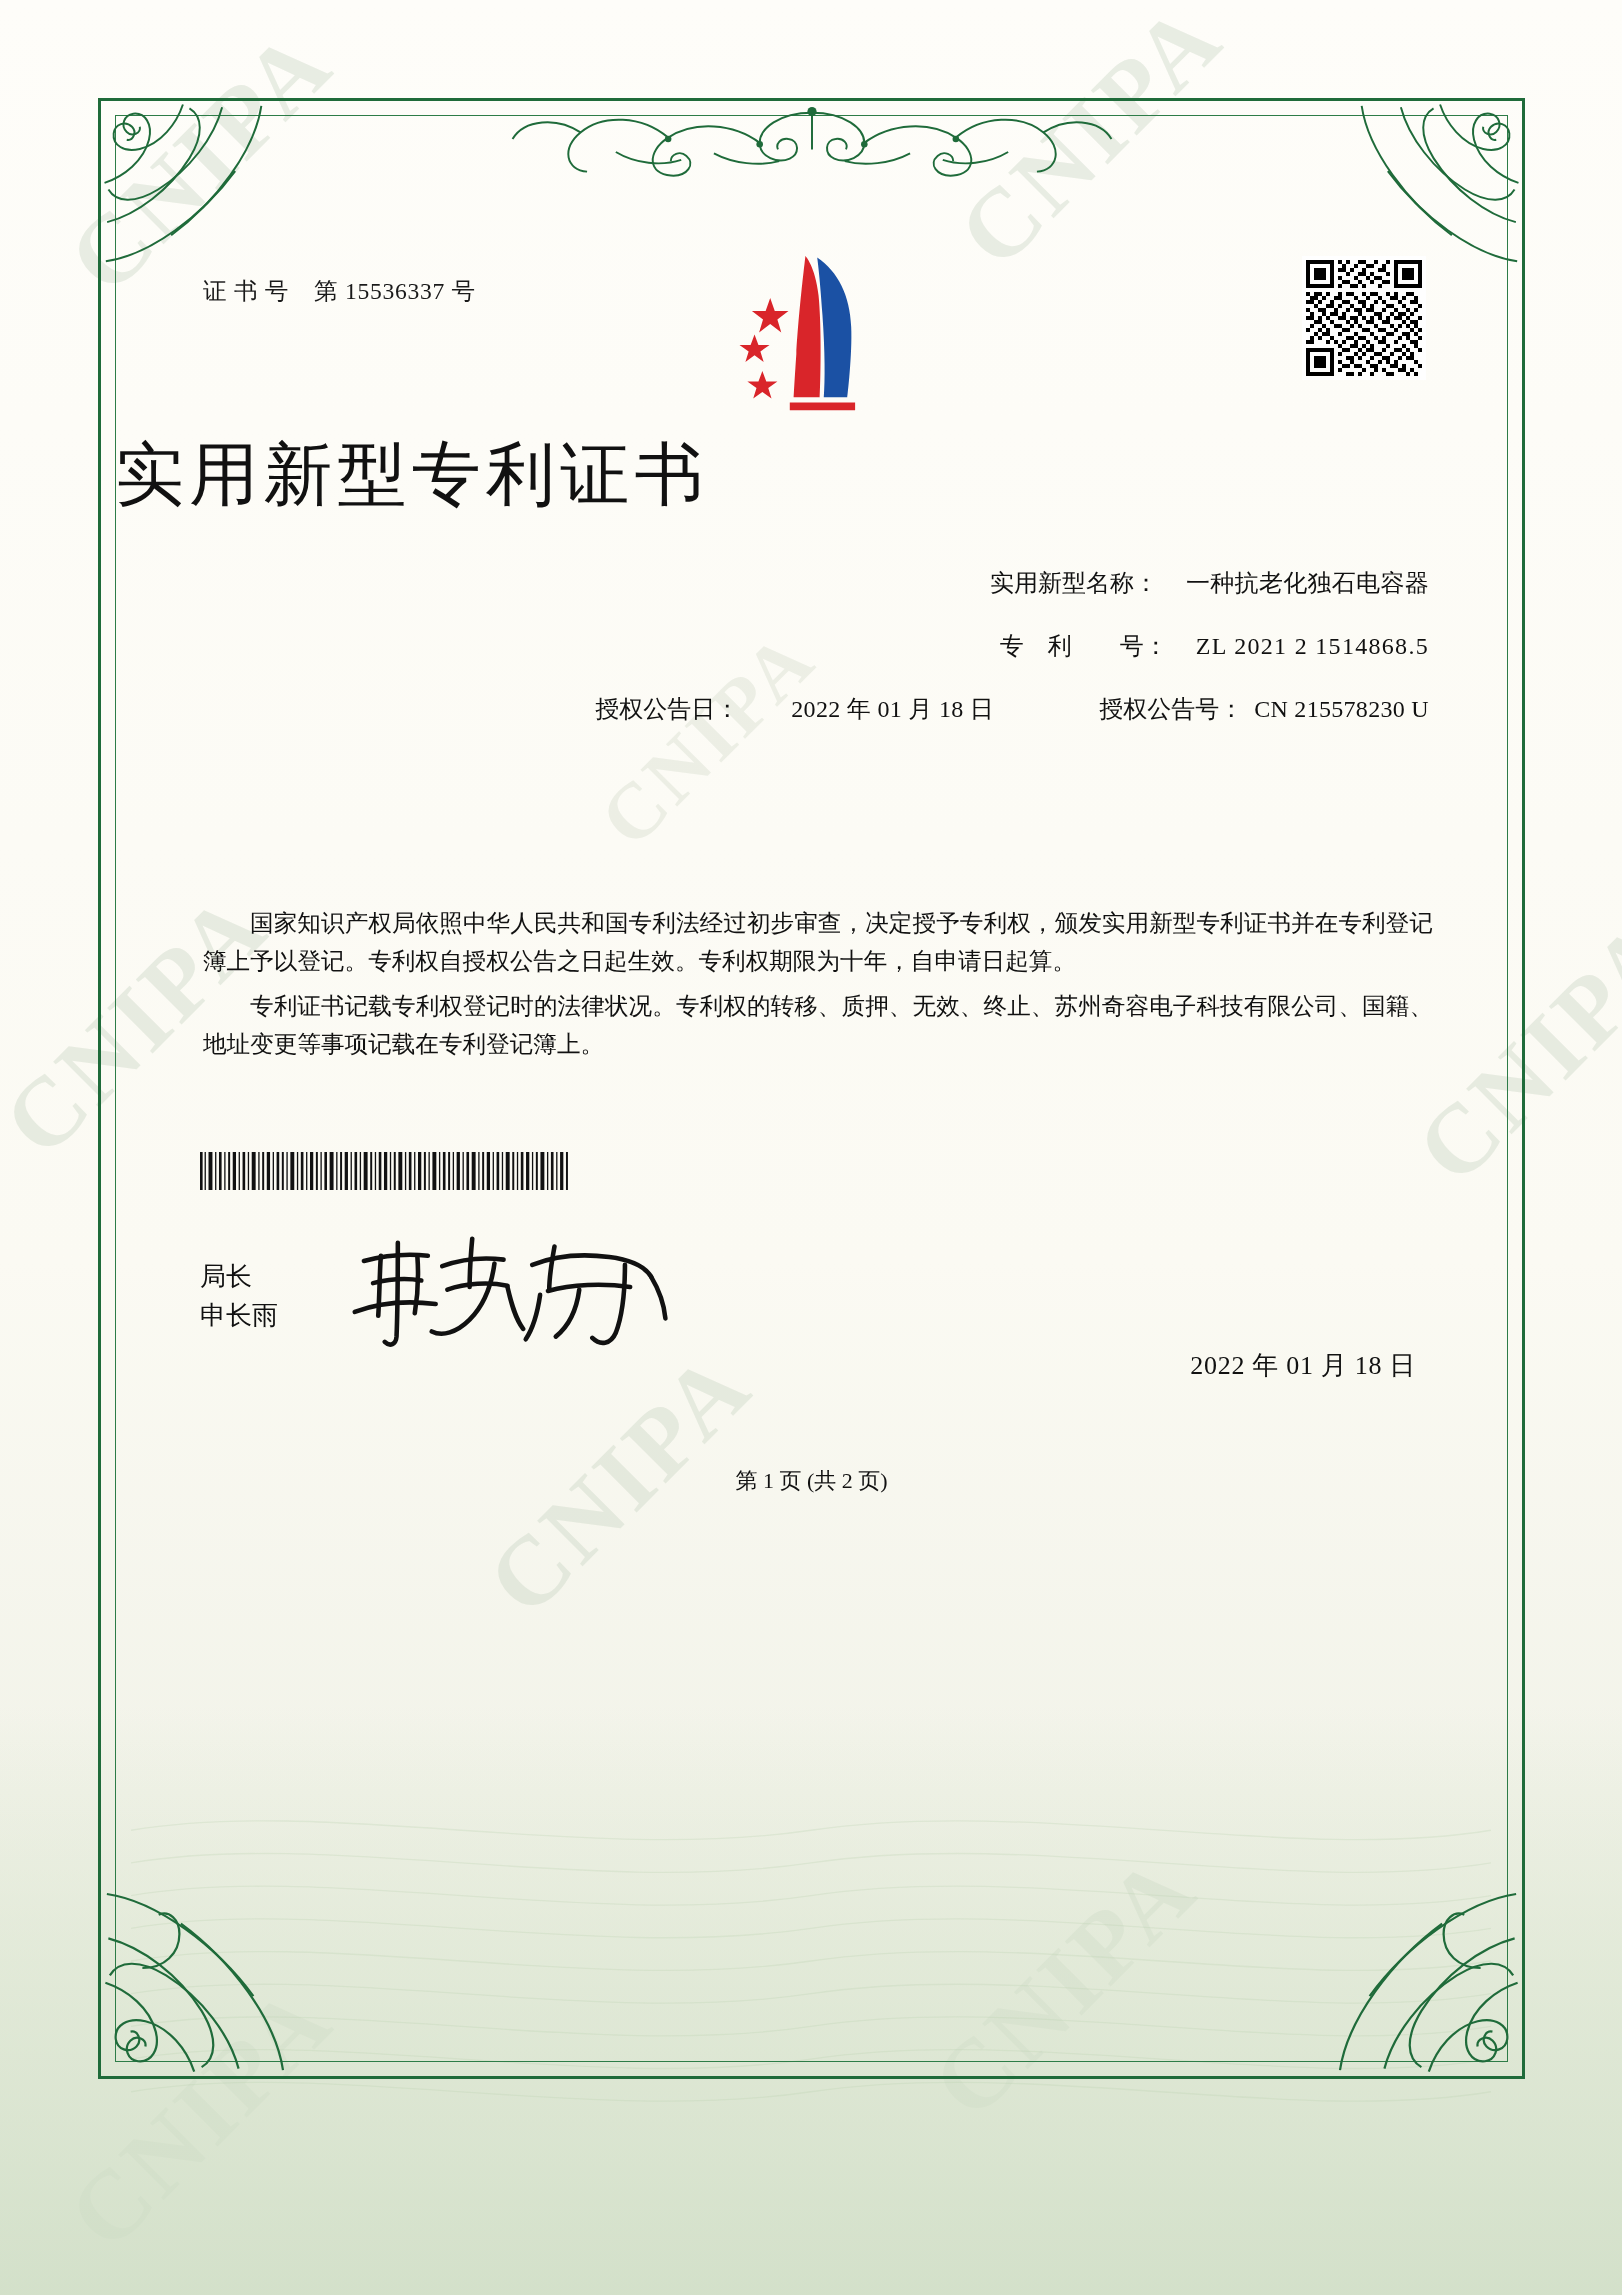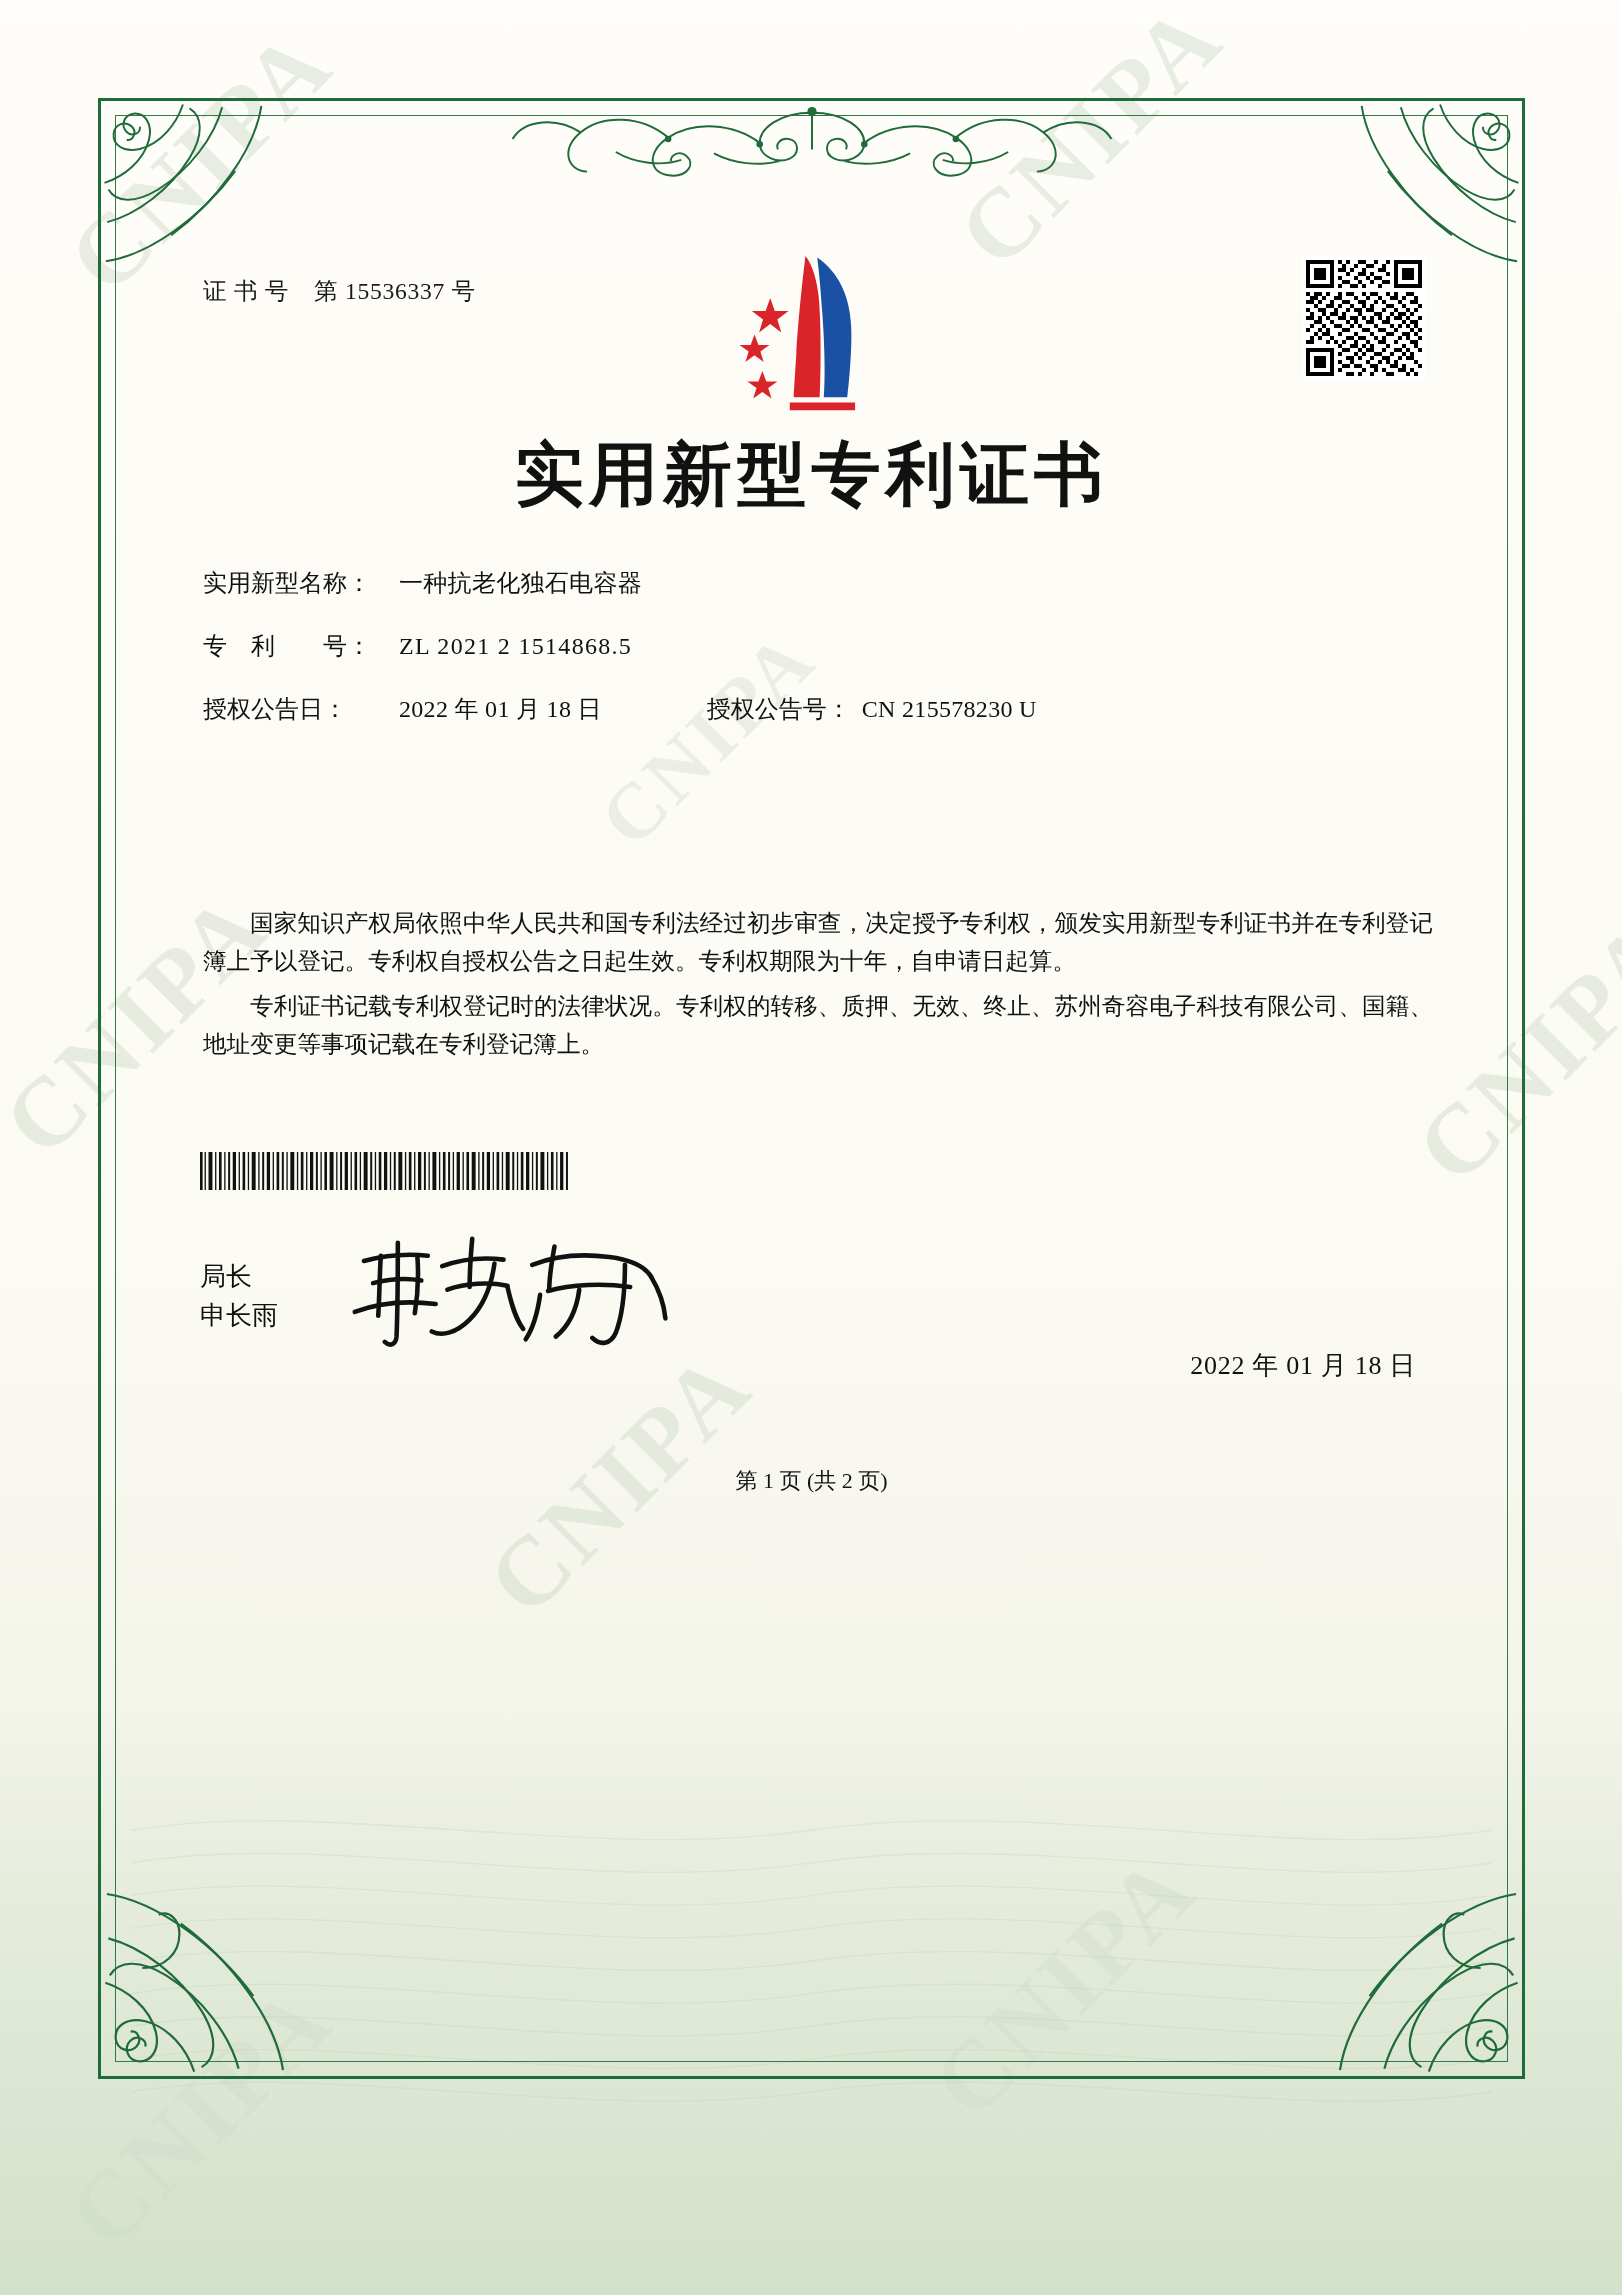--- a/index.html
+++ b/index.html
@@ -103,41 +103,42 @@
     top: 128px;
     transform: translateX(-50%);
     width: 209px;
     height: 196px;
   }
 
   .title {
     position: absolute;
     left: 0; right: 0;
     top: 314px;
-    text-align: center;
+    text-align: left;
     font-size: 69px;
-    font-weight: 700;
+    font-weight: 400;
     letter-spacing: 5.2px;
     color: #111;
     font-family: "DejaVu Serif", "Liberation Serif", serif;
   }
 
   .fields {
     position: absolute;
     left: 88px;
     right: 79px;
     top: 452px;
   }
   .field-row {
     display: flex;
     align-items: baseline;
     margin-bottom: 31px;
     font-size: 24px;
     color: #111;
     white-space: nowrap;
+    justify-content: flex-end;
   }
   .field-label {
     display: inline-block;
     width: 196px;
     flex: 0 0 auto;
     letter-spacing: 0px;
   }
   .field-value {
     letter-spacing: 0.3px;
   }

